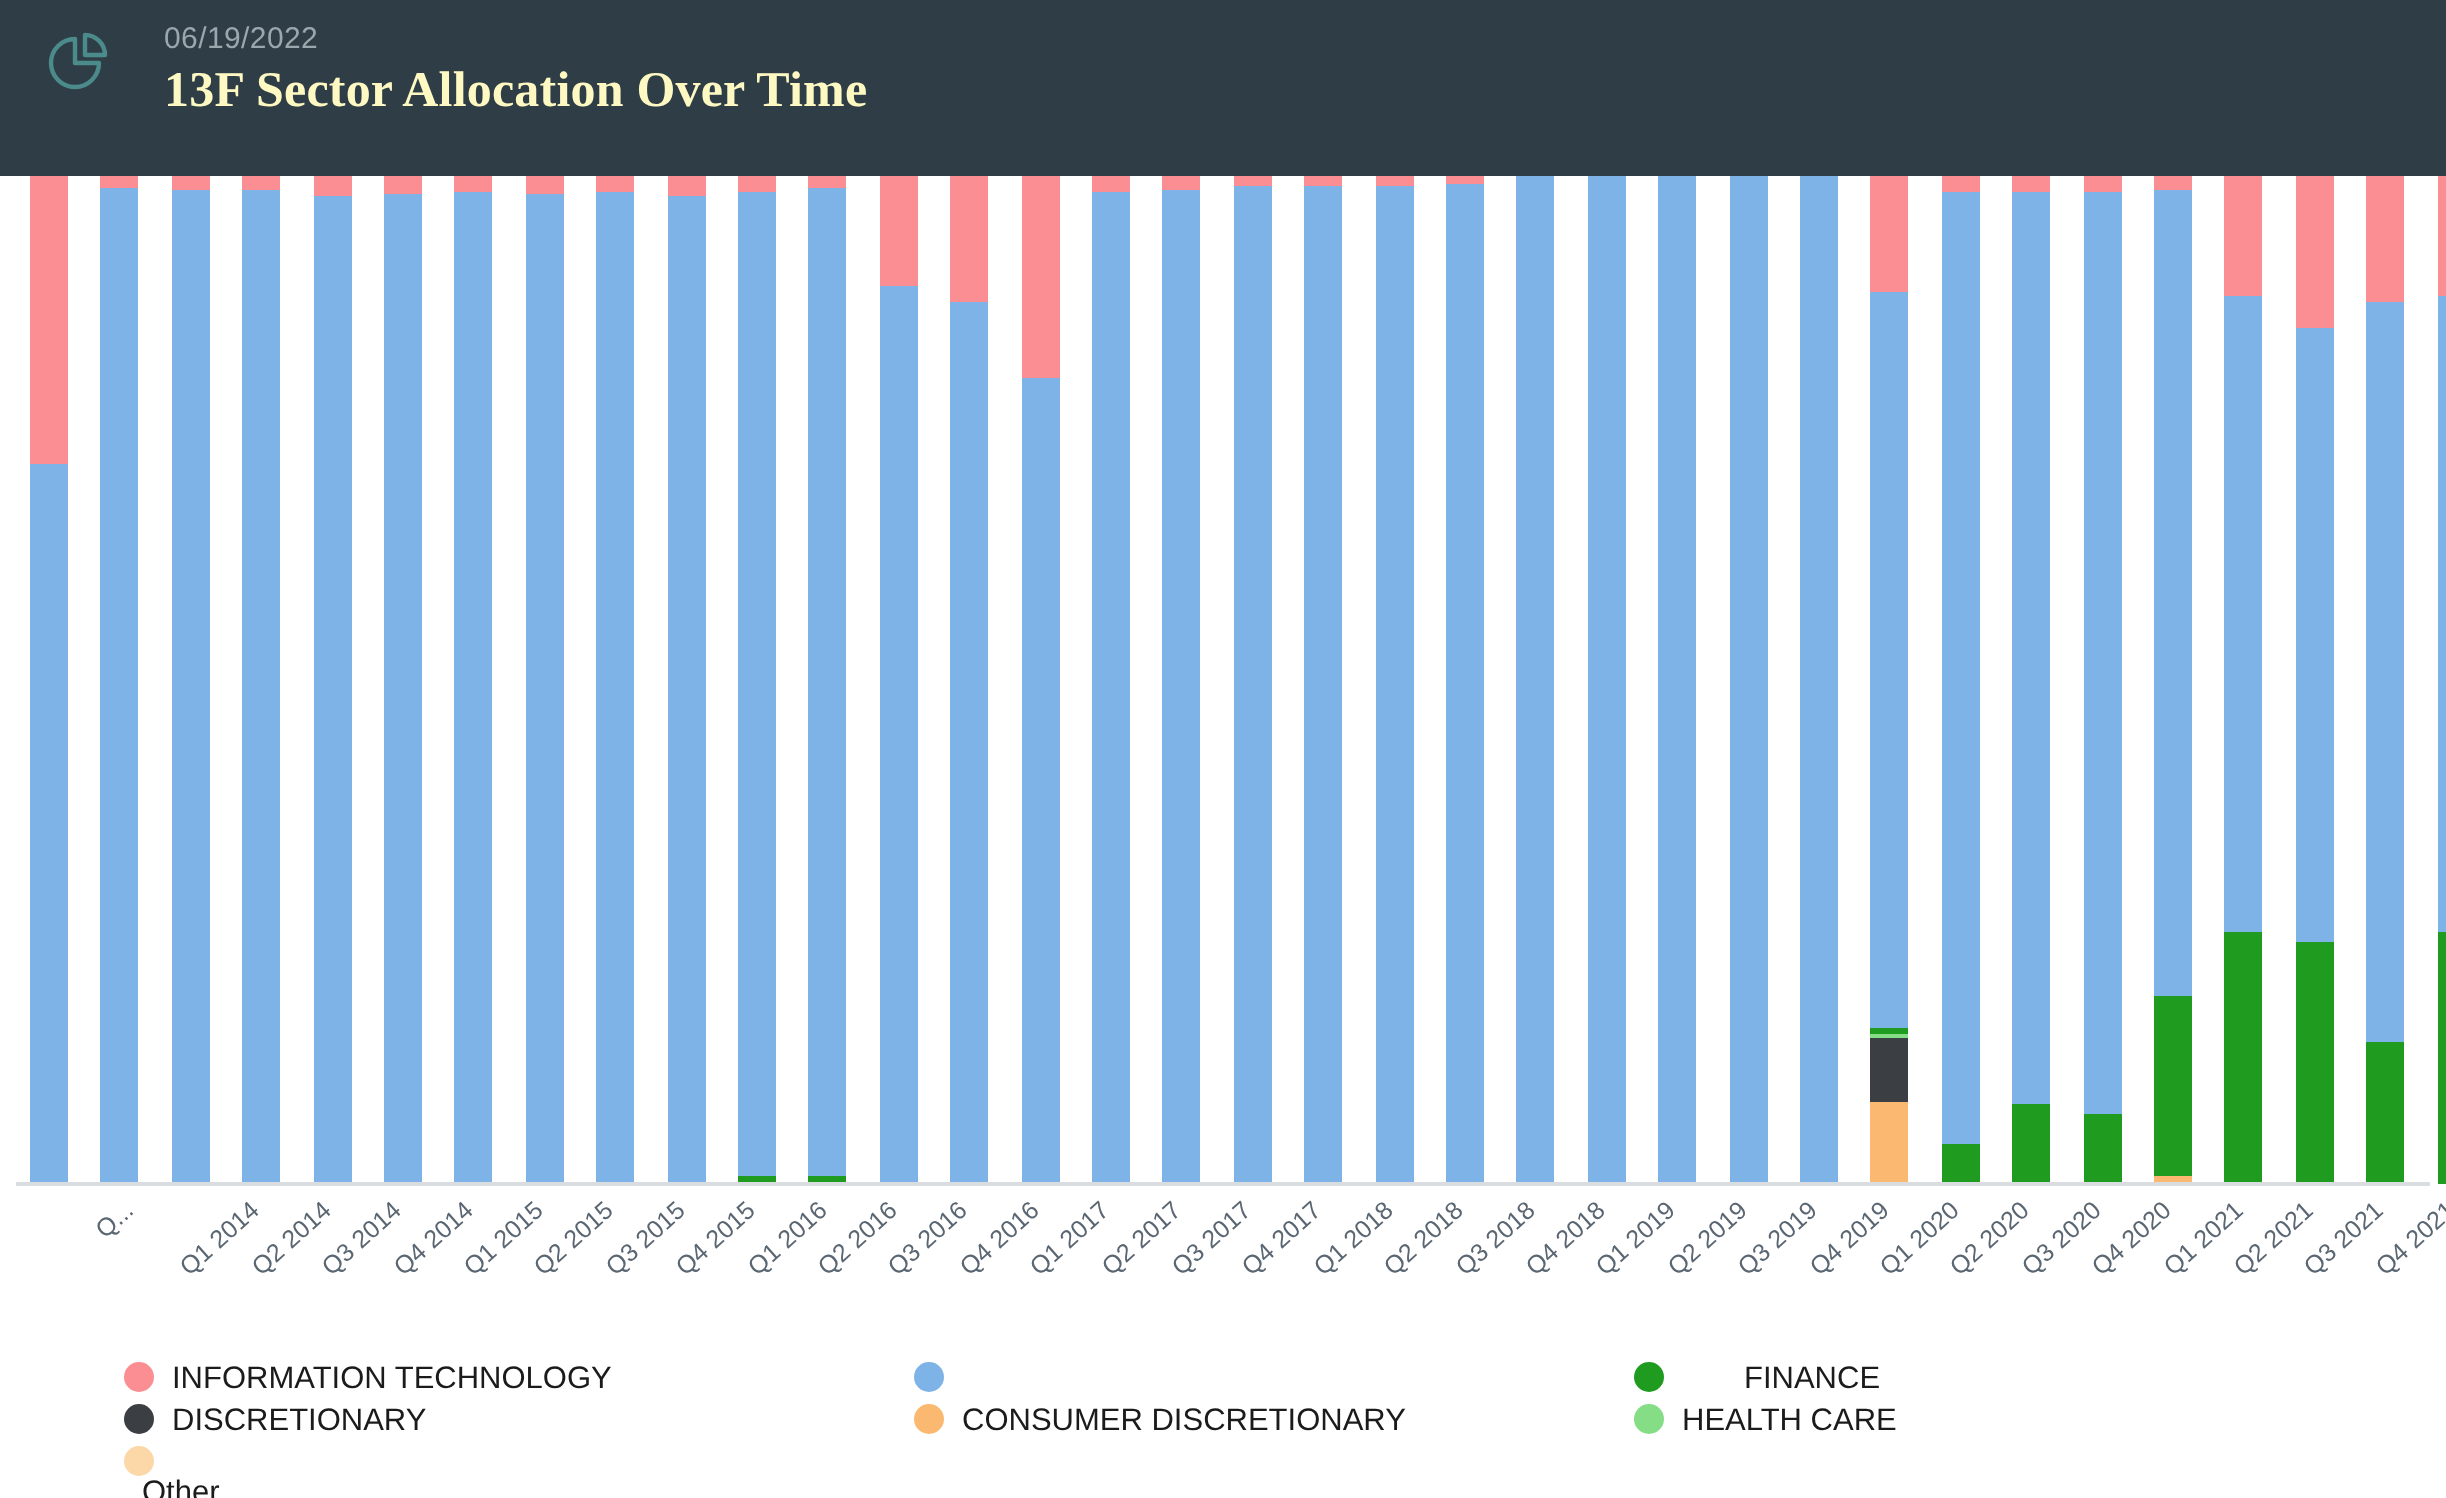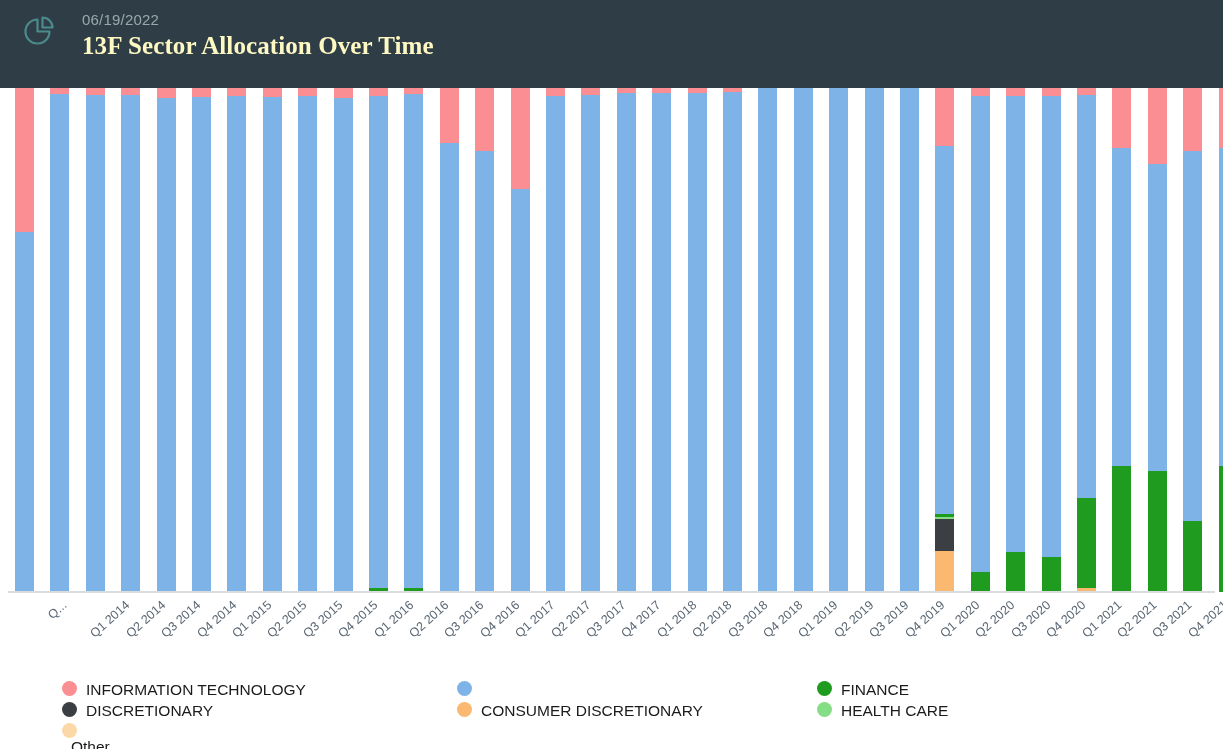--- a/index.html
+++ b/index.html
@@ -325,21 +325,21 @@
   </div>
 
 <div id="legend">
     <div class="legend-item" style="left: 0px; top: 0px;">
       <span class="legend-dot" style="background: rgb(251, 142, 146);"></span>
       <span class="legend-label">INFORMATION TECHNOLOGY</span>
     </div>
     <div class="legend-item" style="left: 395px; top: 0px;">
       <span class="legend-dot" style="background: rgb(126, 179, 232);"></span>
     </div>
-    <div class="legend-item" style="left: 755px; top: 0px;">
+    <div class="legend-item" style="left: 755px; top: 0px; gap: 31px;">
       <span class="legend-dot" style="background: rgb(31, 156, 32);"></span>
       <span class="legend-label">FINANCE</span>
     </div>
     <div class="legend-item" style="left: 0px; top: 21px;">
       <span class="legend-dot" style="background: rgb(59, 62, 67);"></span>
       <span class="legend-label">DISCRETIONARY</span>
     </div>
     <div class="legend-item" style="left: 395px; top: 21px;">
       <span class="legend-dot" style="background: rgb(251, 184, 113);"></span>
       <span class="legend-label">CONSUMER DISCRETIONARY</span>

